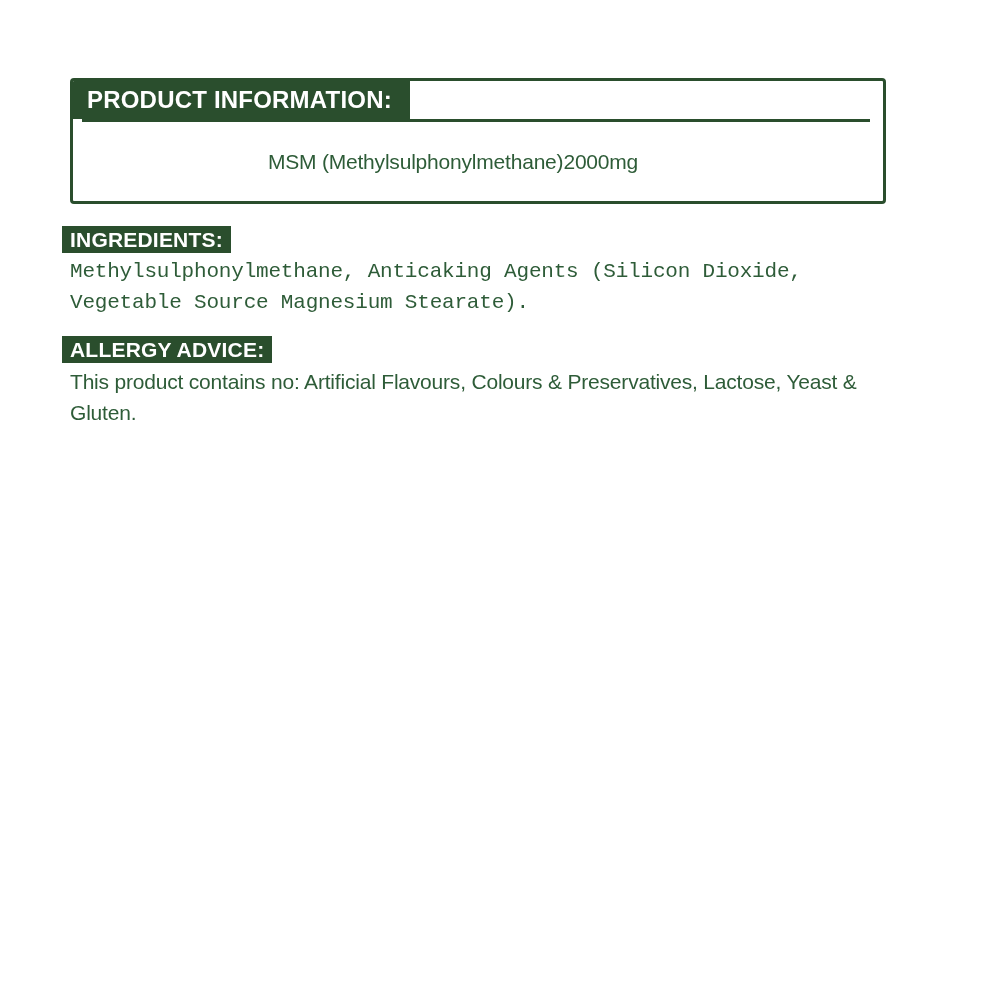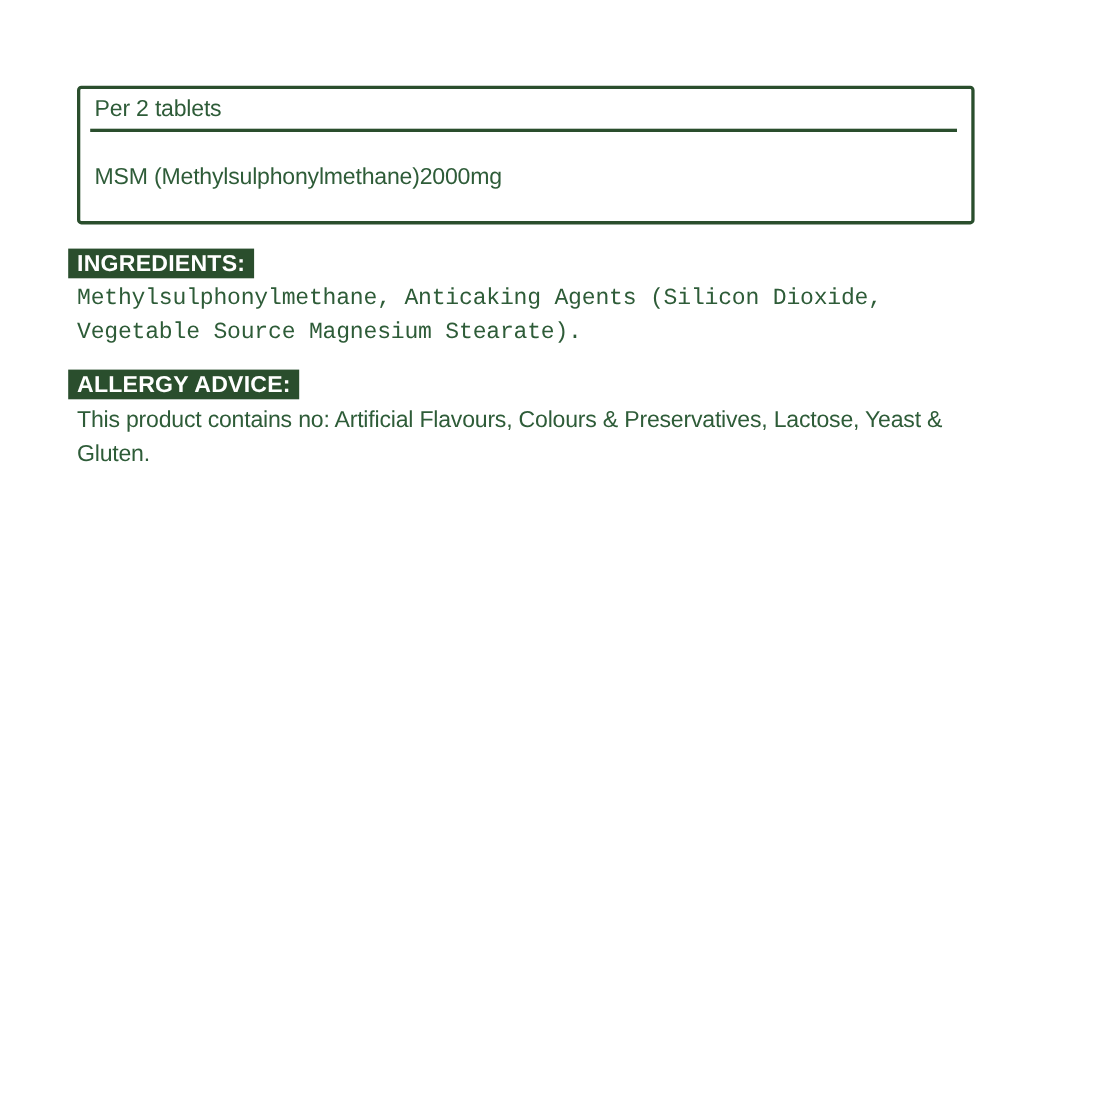--- a/index.html
+++ b/index.html
@@ -60,21 +60,21 @@
   .table-divider {
     height: 3px;
     background: var(--green-dark);
     margin-left: 9px;
     margin-right: 13px;
   }
   .nutrient-row {
     flex: 1;
     display: flex;
     align-items: center;
-    justify-content: flex-start;
+    justify-content: center;
     padding-left: 13px;
     padding-right: 63px;
     color: var(--green-text);
     font-size: 21px;
     letter-spacing: -0.2px;
   }
 
   
   .section-label {
     position: absolute;
@@ -104,21 +104,21 @@
   }
   .ingredients-text { top: 256px; font-family: Liberation Mono, monospace; }
   .allergy-text { top: 366px; }
 </style>
 </head>
 <body>
 
 <div class="canvas">
 
   <div class="info-box">
-    <div class="serving-row">Per 2 tablets</div>
+    <div class="info-header">PRODUCT INFORMATION:</div>
     <div class="table-divider"></div>
     <div class="nutrient-row">
       <span>MSM (Methylsulphonylmethane)</span>
       <span>2000mg</span>
     </div>
   </div>
 
   <div class="section-label ingredients-label">INGREDIENTS:</div>
   <div class="section-text ingredients-text">Methylsulphonylmethane, Anticaking Agents (Silicon Dioxide, Vegetable Source Magnesium Stearate).</div>
 

